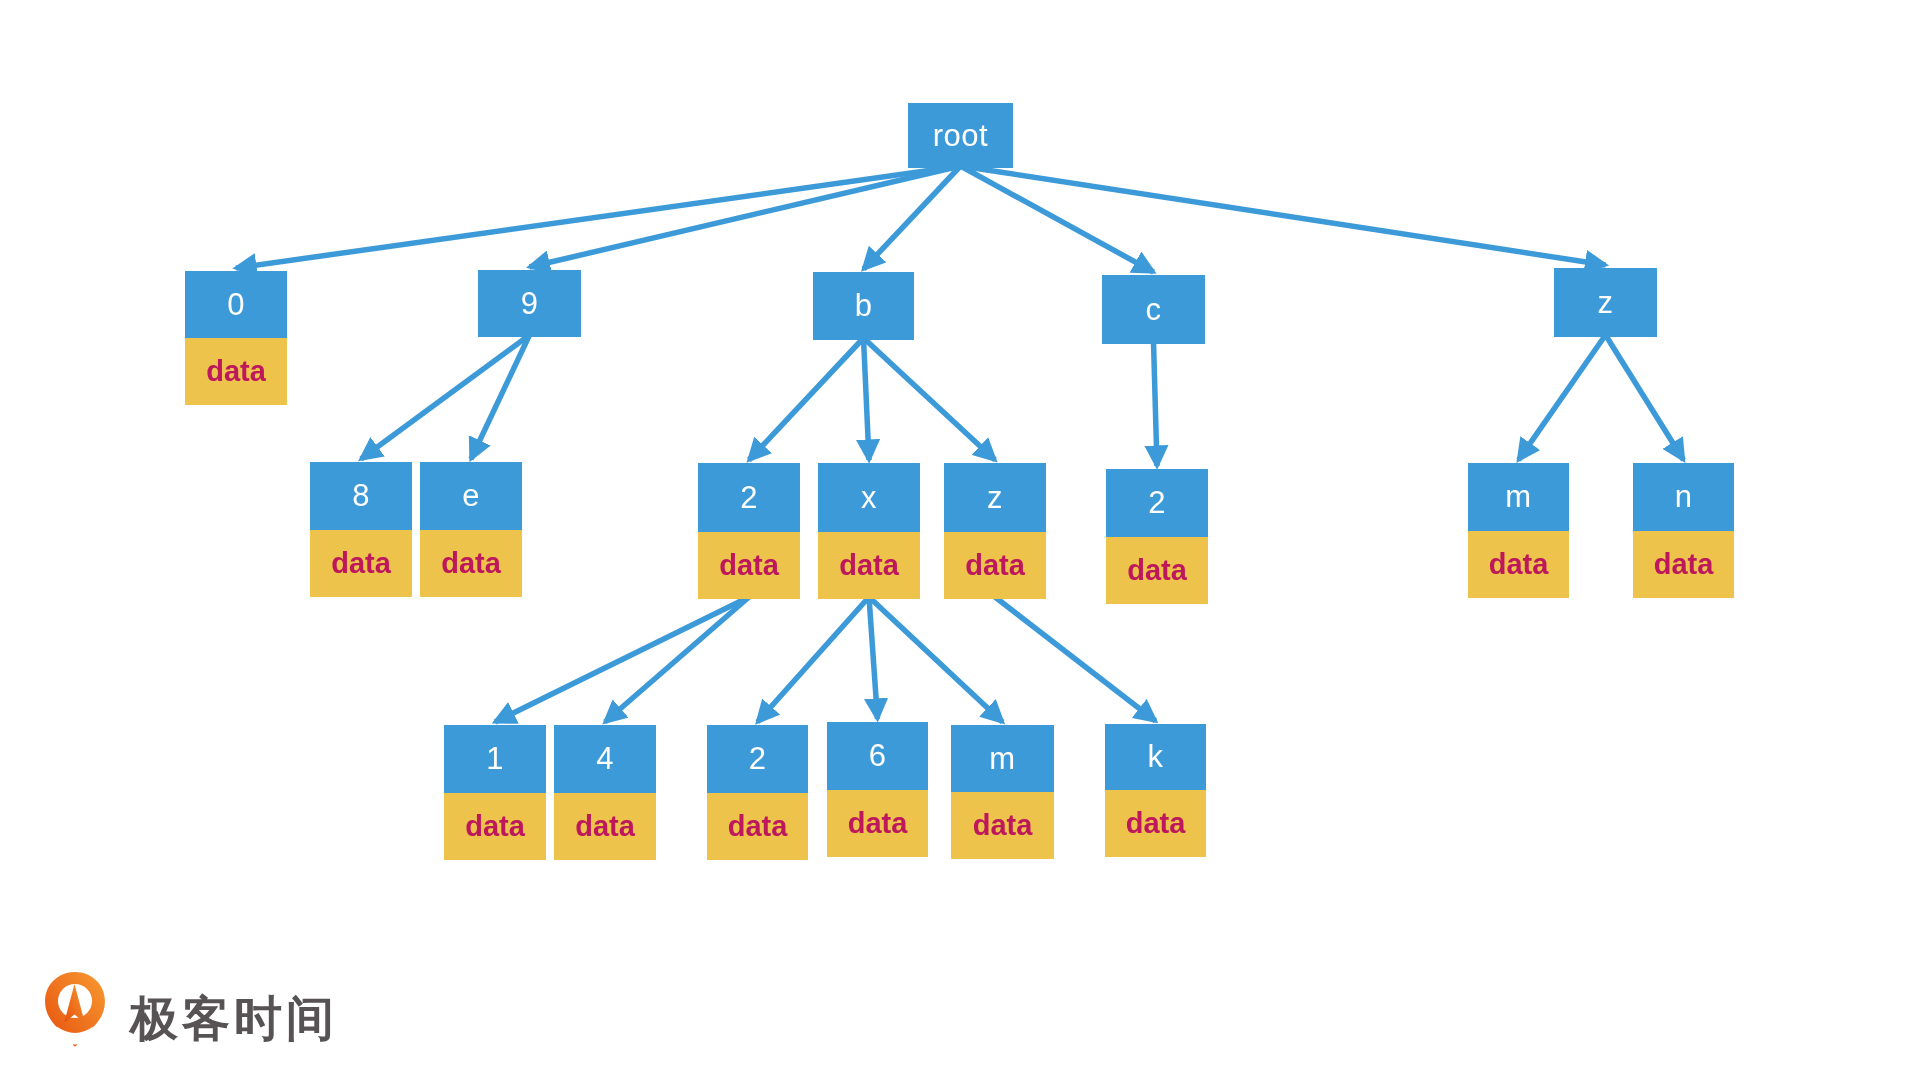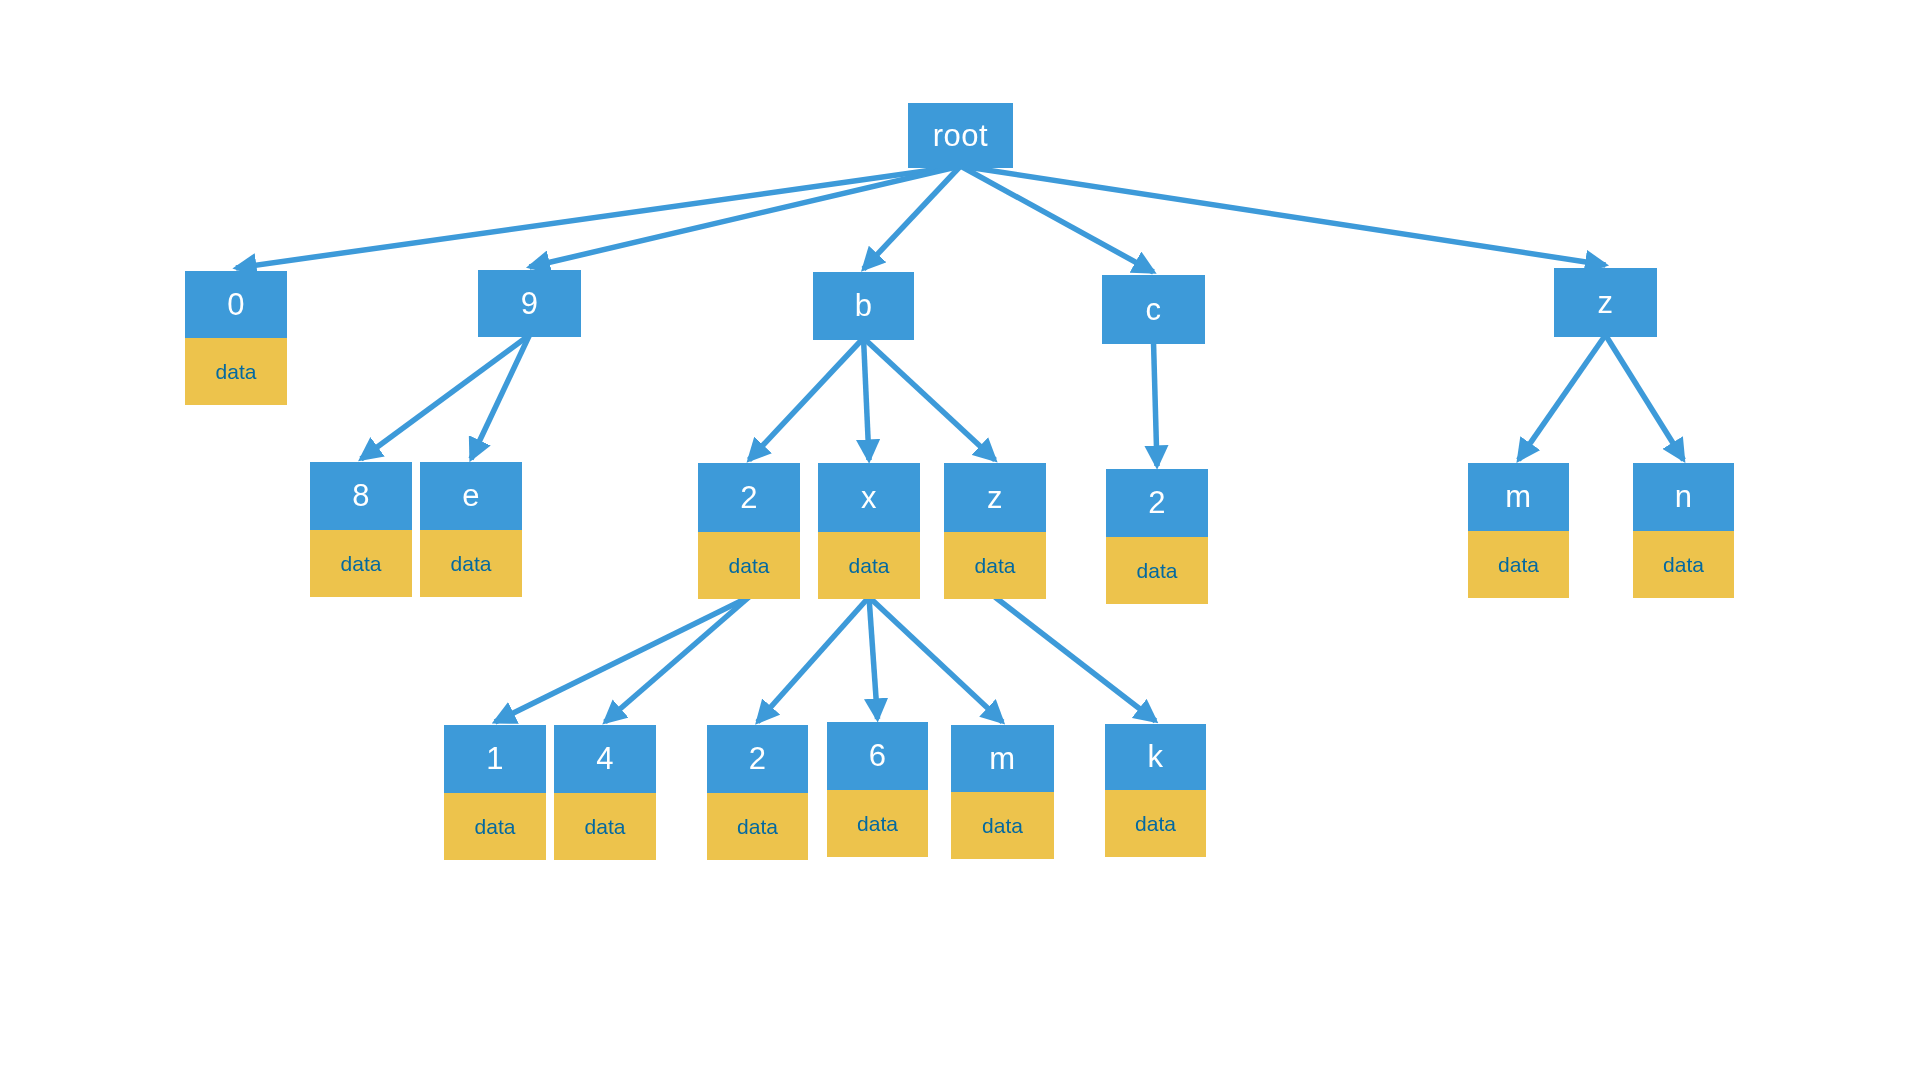--- a/index.html
+++ b/index.html
@@ -35,26 +35,26 @@
     color: #ffffff;
     display: flex;
     align-items: center;
     justify-content: center;
     font-size: 31px;
     font-weight: 400;
     letter-spacing: 0.5px;
   }
   .node .data {
     background: var(--data-yellow, #EDC34C);
-    color: #0369a1;
+    color: #be185d;
     display: flex;
     align-items: center;
     justify-content: center;
-    font-size: 21px;
-    font-weight: 400;
+    font-size: 29px;
+    font-weight: 700;
   }
   .logo {
     position: absolute;
     left: 44px;
     top: 971px;
     display: flex;
     align-items: center;
     gap: 24px;
   }
   .logo-icon {
@@ -176,14 +176,32 @@
       <div class="node" style="left: 951px; top: 725px; width: 103px;">
         <div class="key" style="height: 67px;">m</div>
         <div class="data" style="height: 67px;">data</div>
       </div>
       <div class="node" style="left: 1105px; top: 724px; width: 101px;">
         <div class="key" style="height: 66px;">k</div>
         <div class="data" style="height: 67px;">data</div>
       </div>
     </div>
 
+  <div class="logo">
+    <svg class="logo-icon" viewBox="0 0 60 86" xmlns="http://www.w3.org/2000/svg">
+      <defs>
+        <linearGradient id="logo-grad" x1="0" y1="1" x2="1" y2="0">
+          <stop offset="0" stop-color="#E54E0E"></stop>
+          <stop offset="1" stop-color="#F89B30"></stop>
+        </linearGradient>
+      </defs>
+      <path d="M30 1 C13.5 1 1 13.5 1 29.5 C1 40.5 6.5 48.5 13.5 55.5
+               C19.5 61.5 25 66 28 71 L28.8 72.2 C29.4 73.2 30.6 73.2 31.2 72.2
+               L32 71 C35 66 40.5 61.5 46.5 55.5 C53.5 48.5 59 40.5 59 29.5
+               C59 13.5 46.5 1 30 1 Z" fill="url(#logo-grad)"></path>
+      <circle cx="30" cy="29" r="16.5" fill="#ffffff"></circle>
+      <path d="M29.5 12.5 L39.5 50 L29.5 42 L19.5 50 Z" fill="url(#logo-grad)"></path>
+      <path d="M12 53.5 Q30 66.5 48 53.5 Q41 65.5 35 69.5 Q30 72.5 25 69.5 Q19 65.5 12 53.5 Z" fill="#ffffff"></path>
+    </svg>
+    <span class="logo-text">极客时间</span>
+  </div>
 
 </div>
 
 </body></html>

